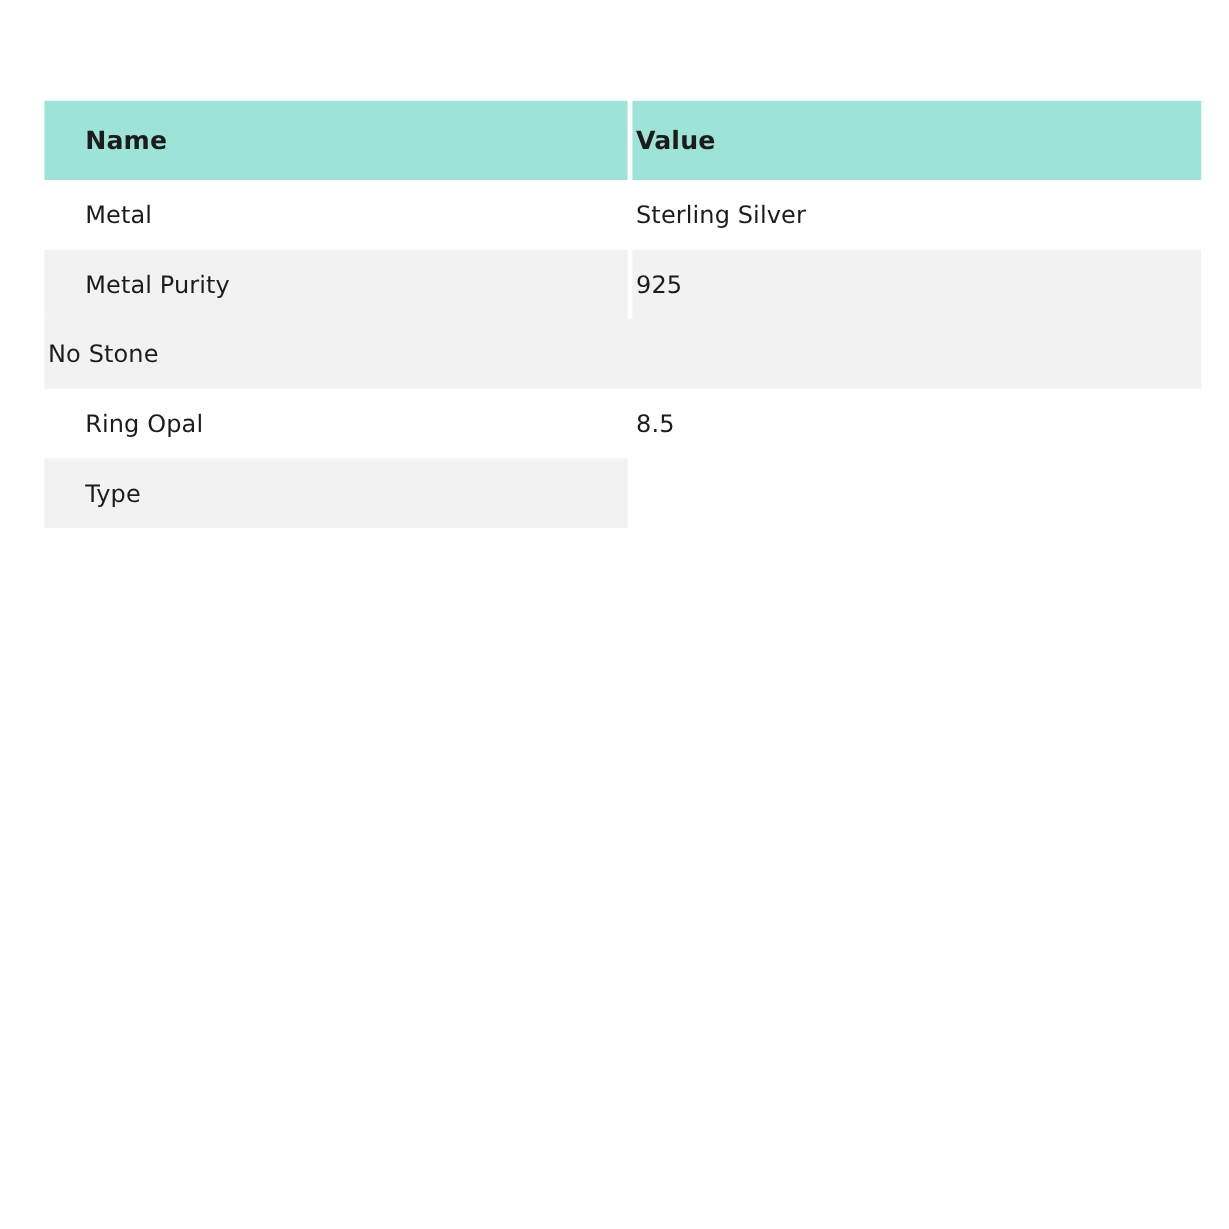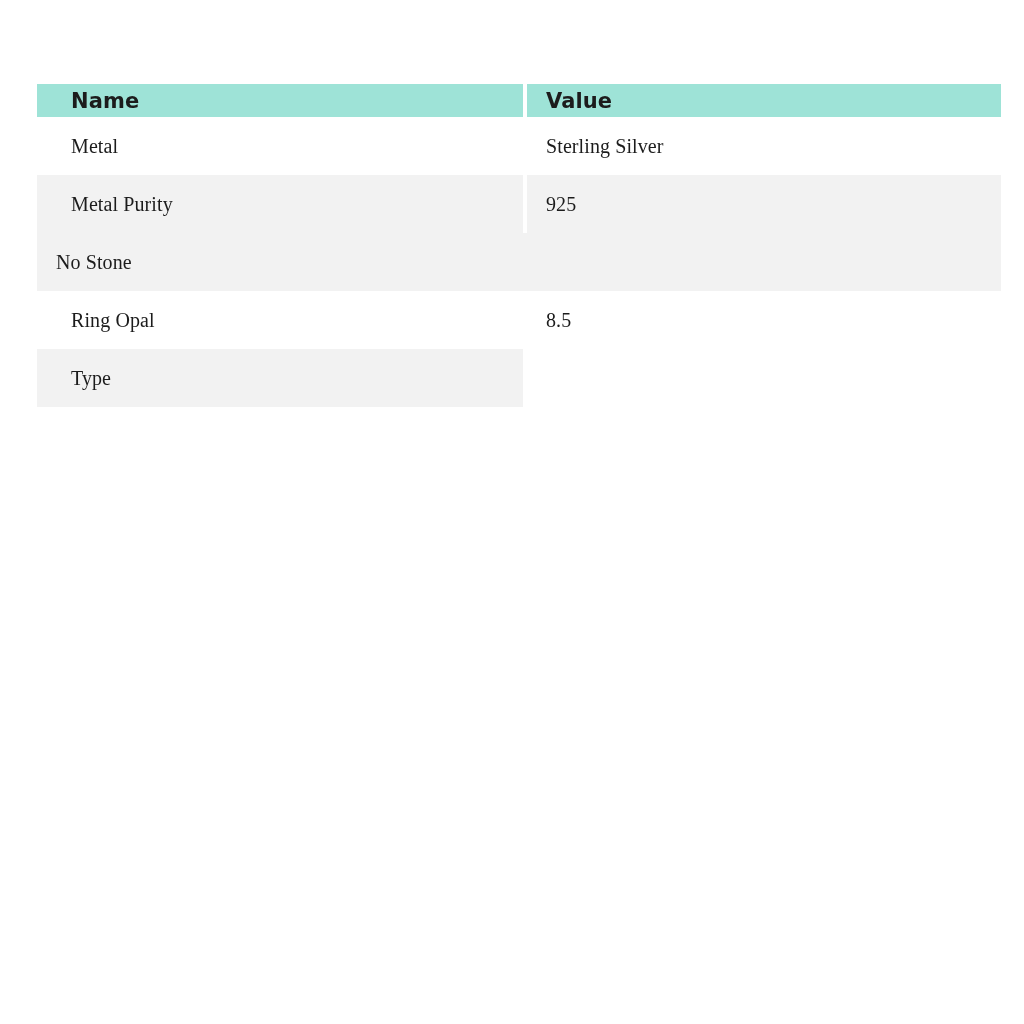--- a/index.html
+++ b/index.html
@@ -34,34 +34,34 @@
     align-items: center;
     font-size: 20px;
     letter-spacing: 0.1px;
   }
   .t-row .cell.name-col {
     width: 486px;
     padding-left: 34px;
   }
   .t-row .cell.value-col {
     flex: 1;
-    padding-left: 19px;
+    padding-left: 3px;
   }
   .t-head {
-    height: 33px;
+    height: 66px;
   }
   .t-head .cell {
     background: var(--header-bg);
     font-weight: 700;
     font-size: 21px;
   }
   .t-body-row {
     height: 58px;
   }
-  .t-body-row .cell { background: var(--row-bg); font-family: Liberation Serif, serif; }
+  .t-body-row .cell { background: var(--row-bg); }
   .t-body-row.alt .cell { background: var(--row-alt-bg); text-align: right; }
 </style>
 </head>
 <body>
 
 <div class="spec-table">
 
   <div class="t-row t-head">
     <div class="cell name-col">Name</div>
     <div class="cell value-col">Value</div>

